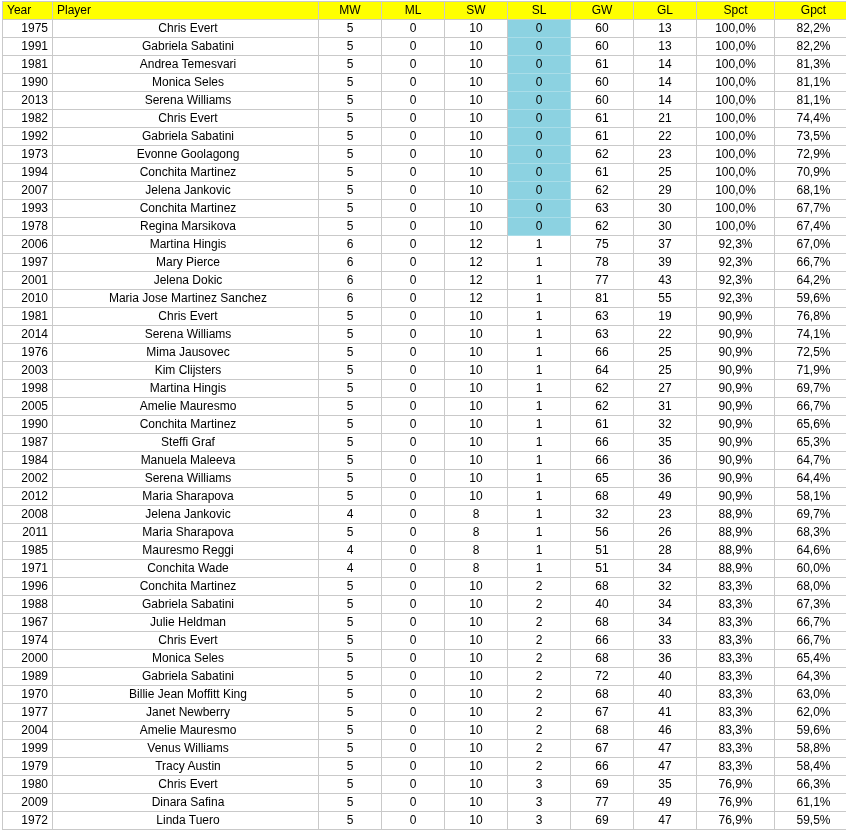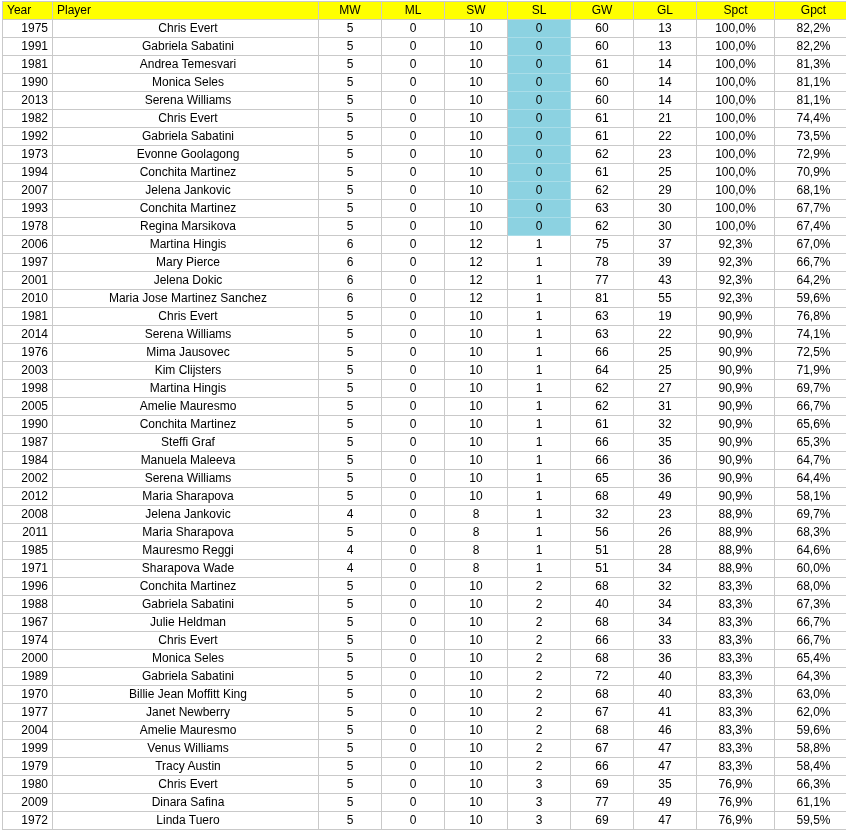--- a/index.html
+++ b/index.html
@@ -441,21 +441,21 @@
     <td class="col-num">0</td>
     <td class="col-num">8</td>
     <td class="col-num">1</td>
     <td class="col-num">51</td>
     <td class="col-num">28</td>
     <td class="col-pct">88,9%</td>
     <td class="col-pct">64,6%</td>
   </tr>
         <tr>
     <td class="col-year">1971</td>
-    <td class="col-player">Sharapova Wade</td>
+    <td class="col-player">Conchita Wade</td>
     <td class="col-num">4</td>
     <td class="col-num">0</td>
     <td class="col-num">8</td>
     <td class="col-num">1</td>
     <td class="col-num">51</td>
     <td class="col-num">34</td>
     <td class="col-pct">88,9%</td>
     <td class="col-pct">60,0%</td>
   </tr>
         <tr>

